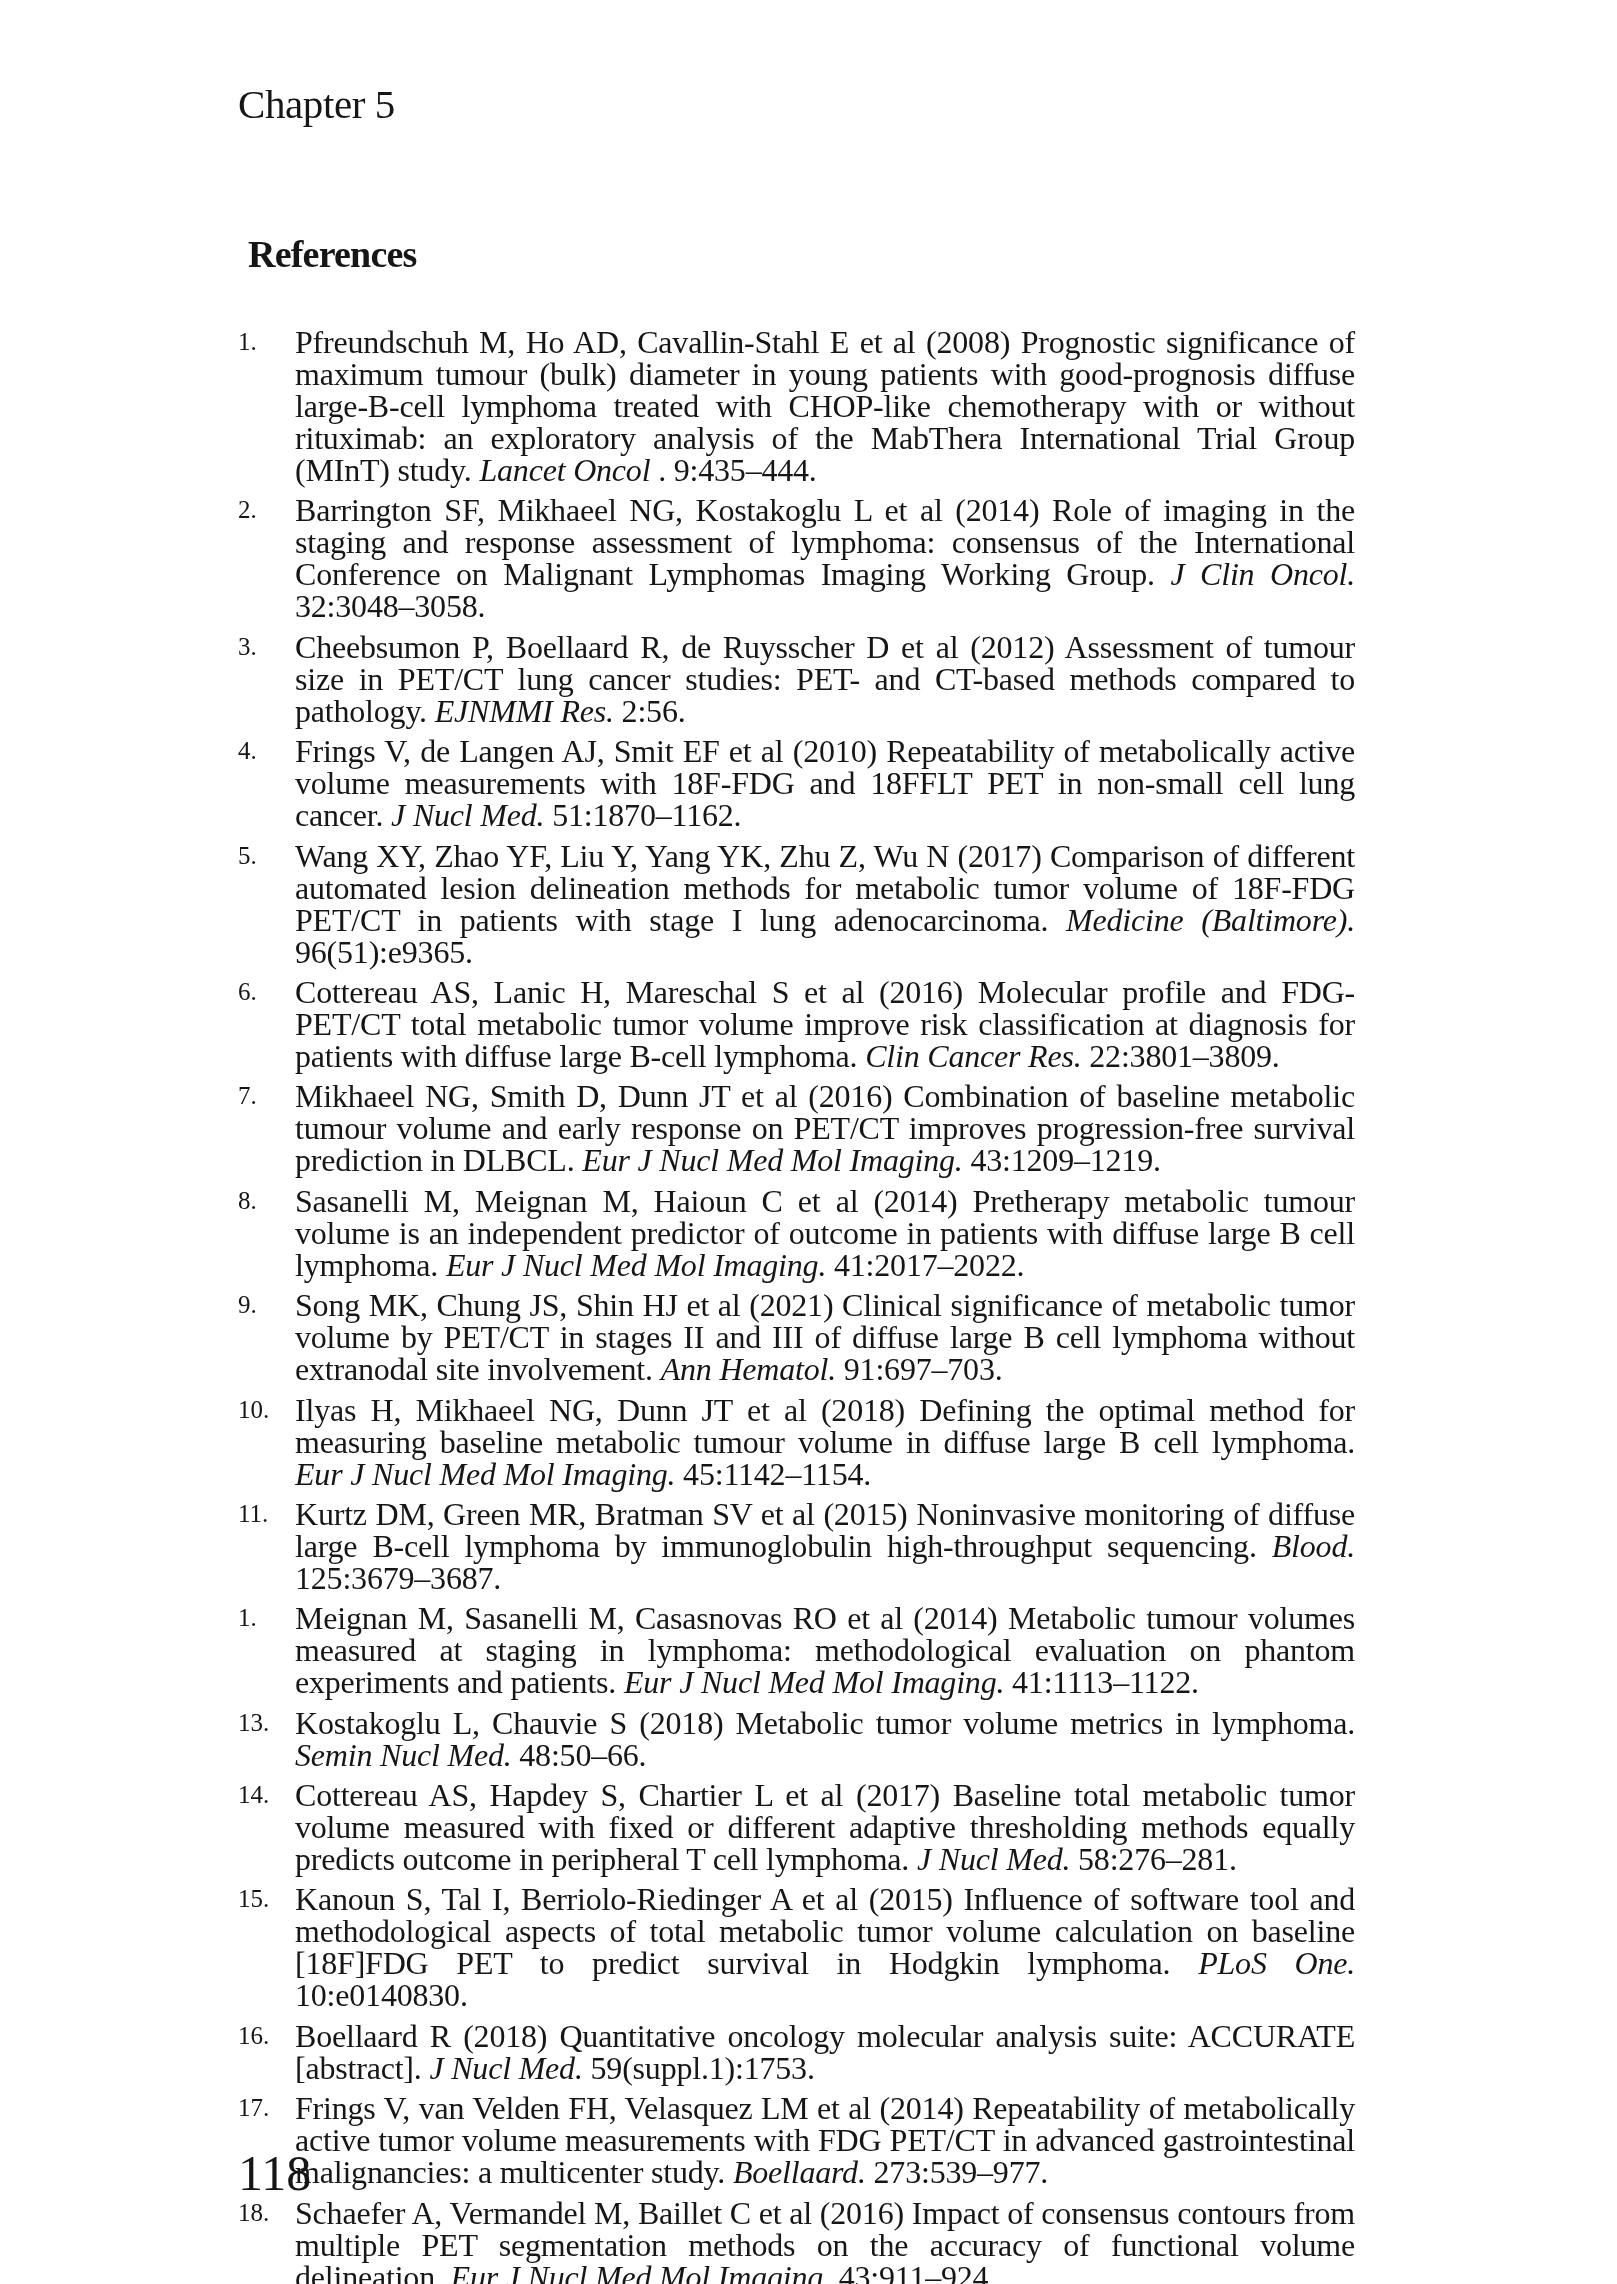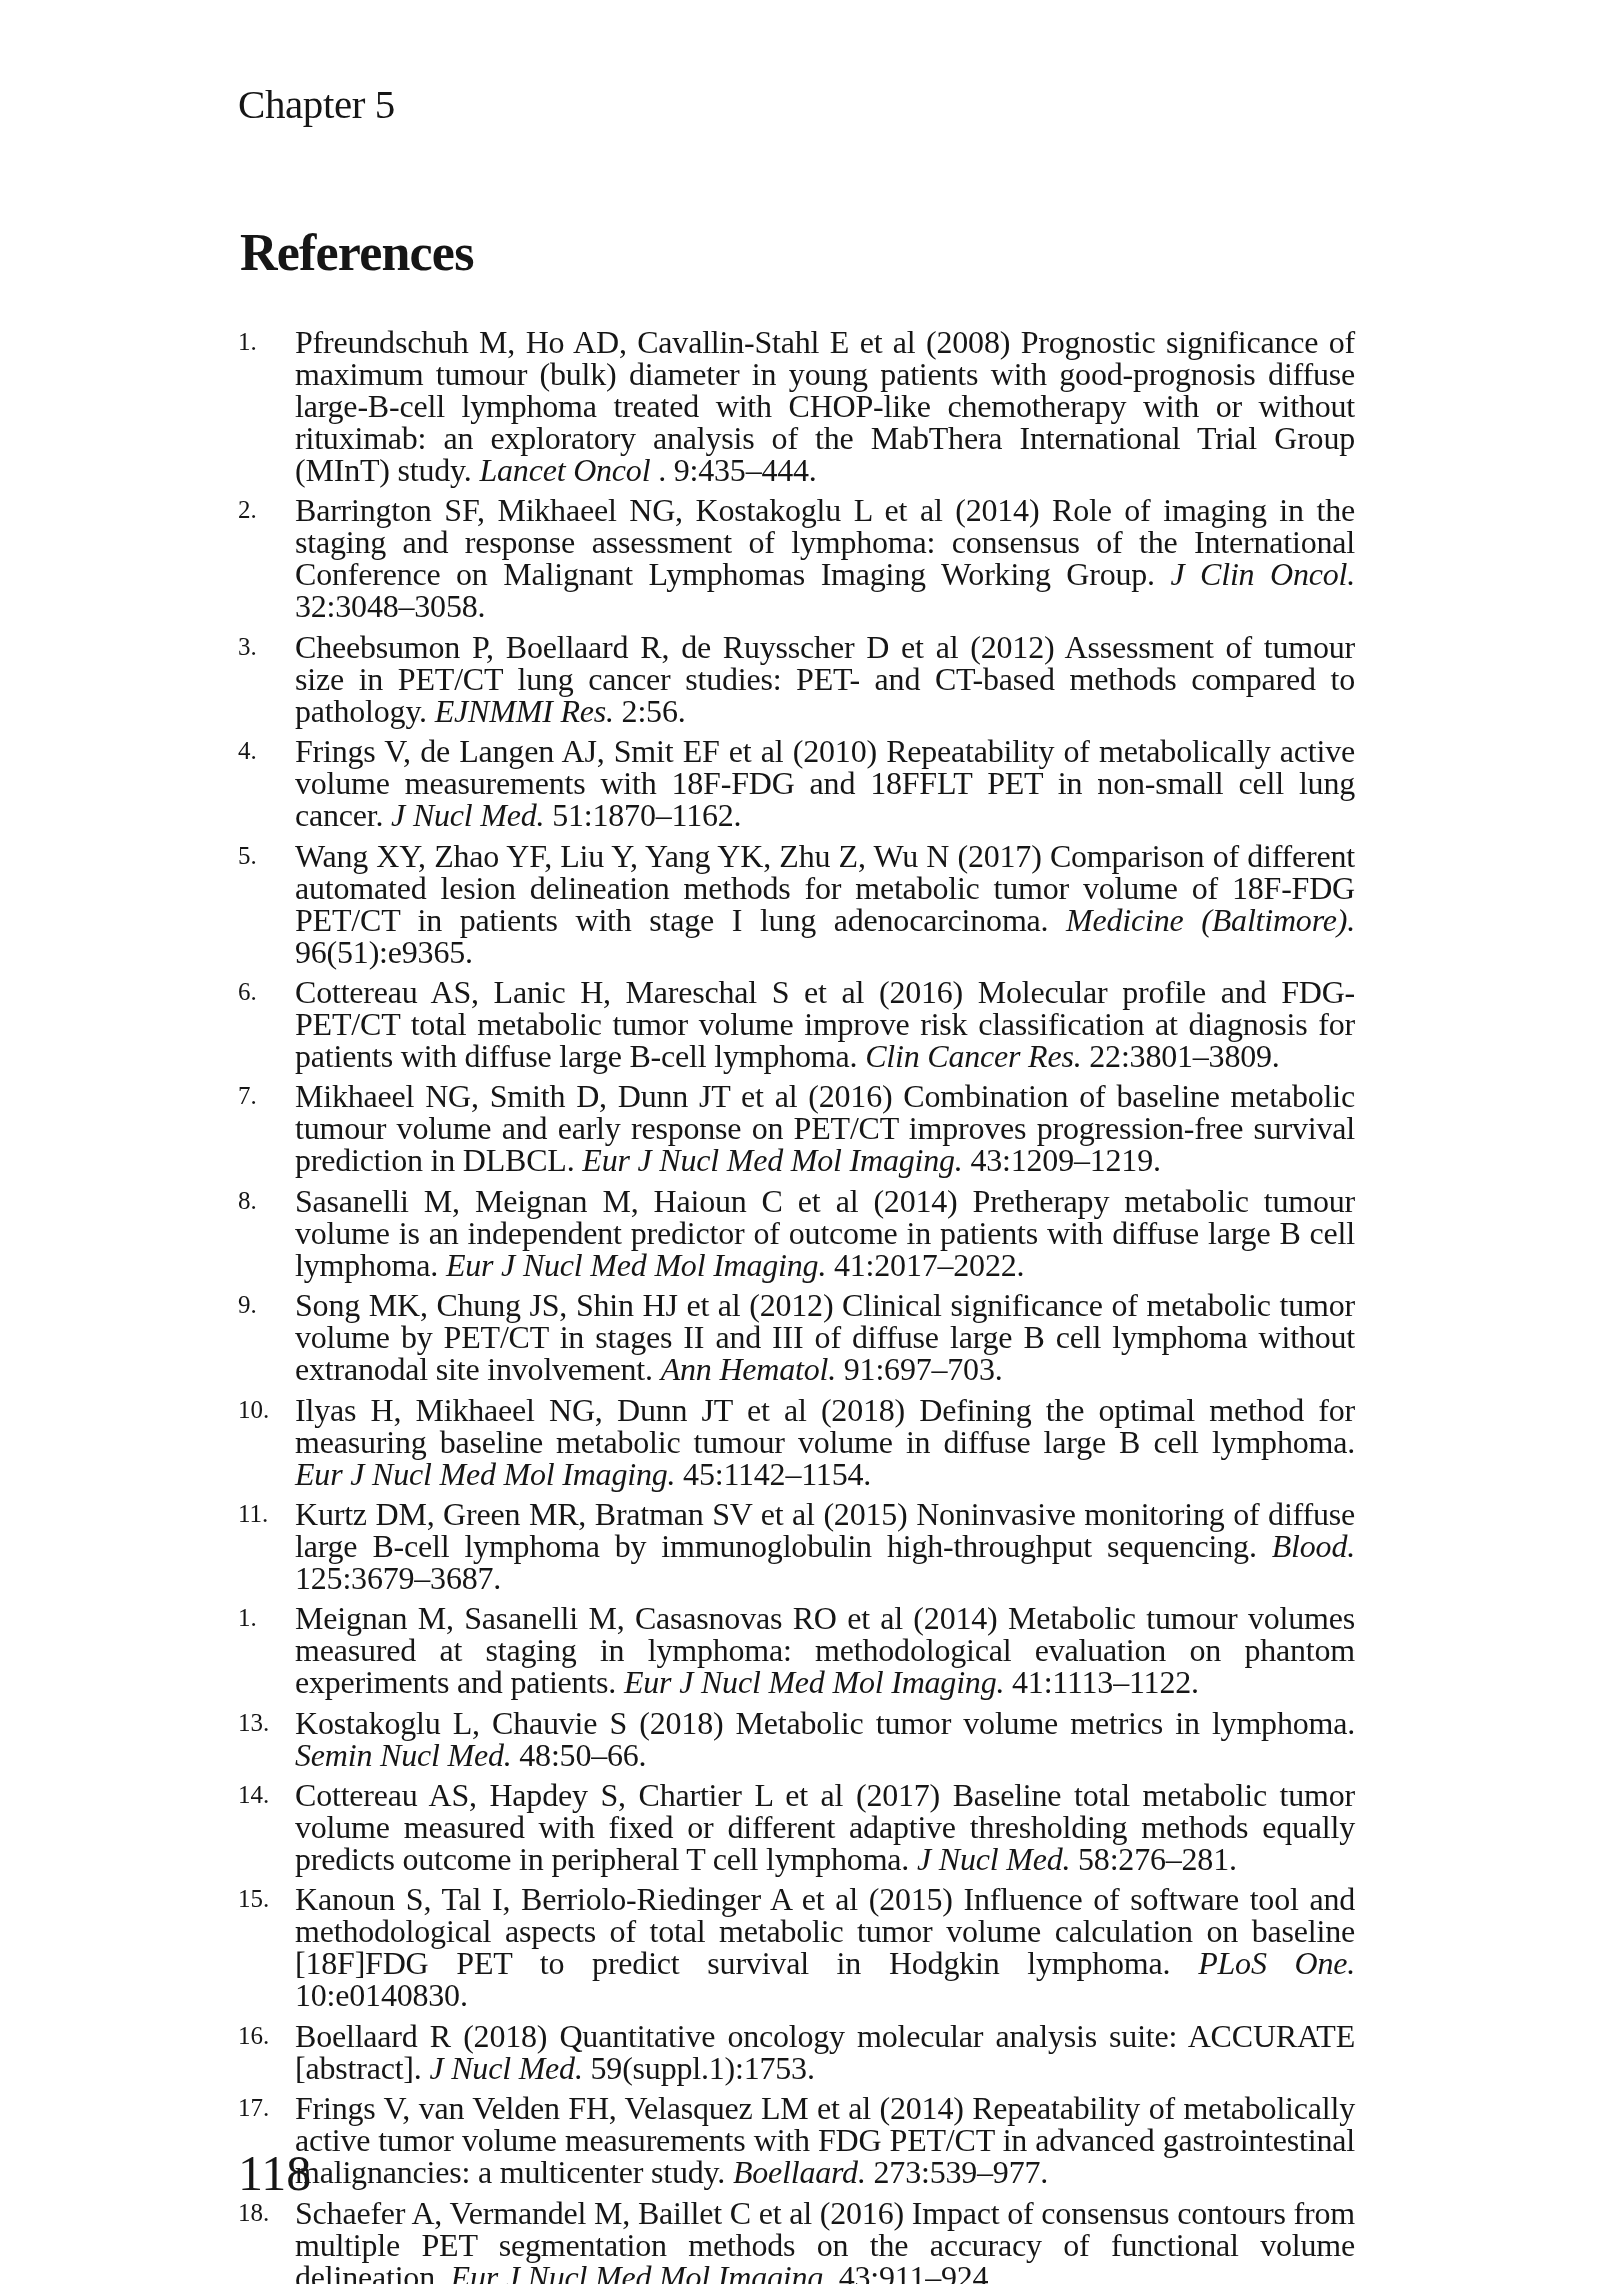--- a/index.html
+++ b/index.html
@@ -66,21 +66,21 @@
     top: 2148px;
     font-size: 50px;
     line-height: 1;
   }
 </style>
 </head>
 <body>
 
 <div class="chapter-label">Chapter 5</div>
 
-<h1 class="page-title" style="margin:4px; font-size:52px;">References</h1>
+<h1 class="page-title" style="margin:12px; font-size:38px;">References</h1>
 
 <ol class="refs">
 
   <li class="ref">
     <span class="num">1.</span>
     <div class="txt"><span>Pfreundschuh M, Ho AD, Cavallin-Stahl E et al (2008) Prognostic significance of maximum tumour (bulk) diameter in young patients with good-prognosis diffuse large-B-cell lymphoma treated with CHOP-like chemotherapy with or without rituximab: an exploratory analysis of the MabThera International Trial Group (MInT) study. </span><span class="jr">Lancet Oncol</span><span> . 9:435–444.</span></div>
   </li>
 
   <li class="ref">
     <span class="num">2.</span>
@@ -112,21 +112,21 @@
     <div class="txt"><span>Mikhaeel NG, Smith D, Dunn JT et al (2016) Combination of baseline metabolic tumour volume and early response on PET/CT improves progression-free survival prediction in DLBCL. </span><span class="jr">Eur J Nucl Med Mol Imaging.</span><span> 43:1209–1219.</span></div>
   </li>
 
   <li class="ref">
     <span class="num">8.</span>
     <div class="txt"><span>Sasanelli M, Meignan M, Haioun C et al (2014) Pretherapy metabolic tumour volume is an independent predictor of outcome in patients with diffuse large B cell lymphoma. </span><span class="jr">Eur J Nucl Med Mol Imaging.</span><span> 41:2017–2022.</span></div>
   </li>
 
   <li class="ref">
     <span class="num">9.</span>
-    <div class="txt"><span>Song MK, Chung JS, Shin HJ et al (2012) Clinical significance of metabolic tumor volume by PET/CT in stages II and III of diffuse large B cell lymphoma without extranodal site involvement. </span><span class="jr">Ann Hematol.</span><span> 91:697–703.</span></div>
+    <div class="txt"><span>Song MK, Chung JS, Shin HJ et al (2021) Clinical significance of metabolic tumor volume by PET/CT in stages II and III of diffuse large B cell lymphoma without extranodal site involvement. </span><span class="jr">Ann Hematol.</span><span> 91:697–703.</span></div>
   </li>
 
   <li class="ref">
     <span class="num">10.</span>
     <div class="txt"><span>Ilyas H, Mikhaeel NG, Dunn JT et al (2018) Defining the optimal method for measuring baseline metabolic tumour volume in diffuse large B cell lymphoma. </span><span class="jr">Eur J Nucl Med Mol Imaging.</span><span> 45:1142–1154.</span></div>
   </li>
 
   <li class="ref">
     <span class="num">11.</span>
     <div class="txt"><span>Kurtz DM, Green MR, Bratman SV et al (2015) Noninvasive monitoring of diffuse large B-cell lymphoma by immunoglobulin high-throughput sequencing. </span><span class="jr">Blood.</span><span> 125:3679–3687.</span></div>

